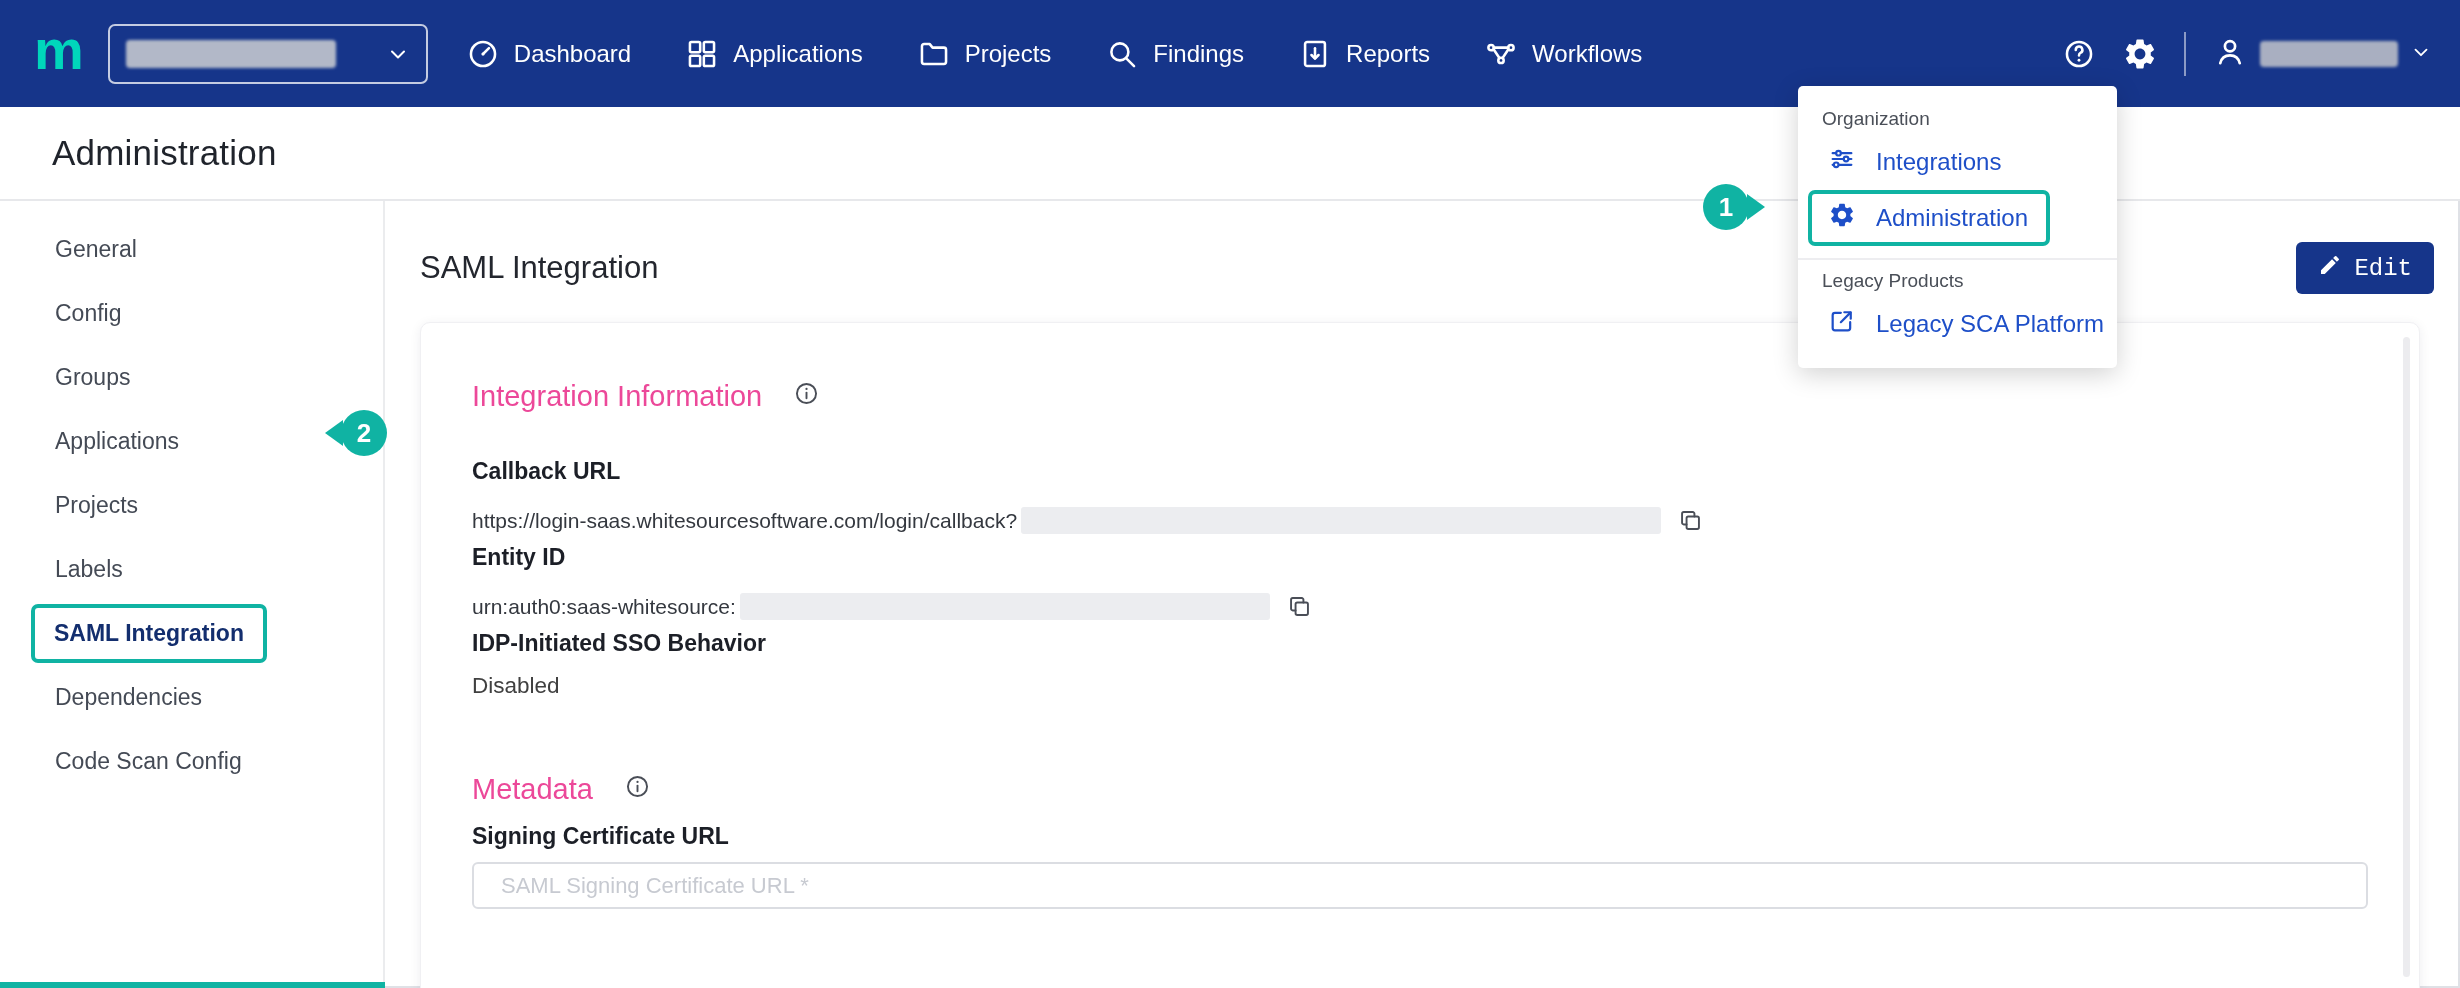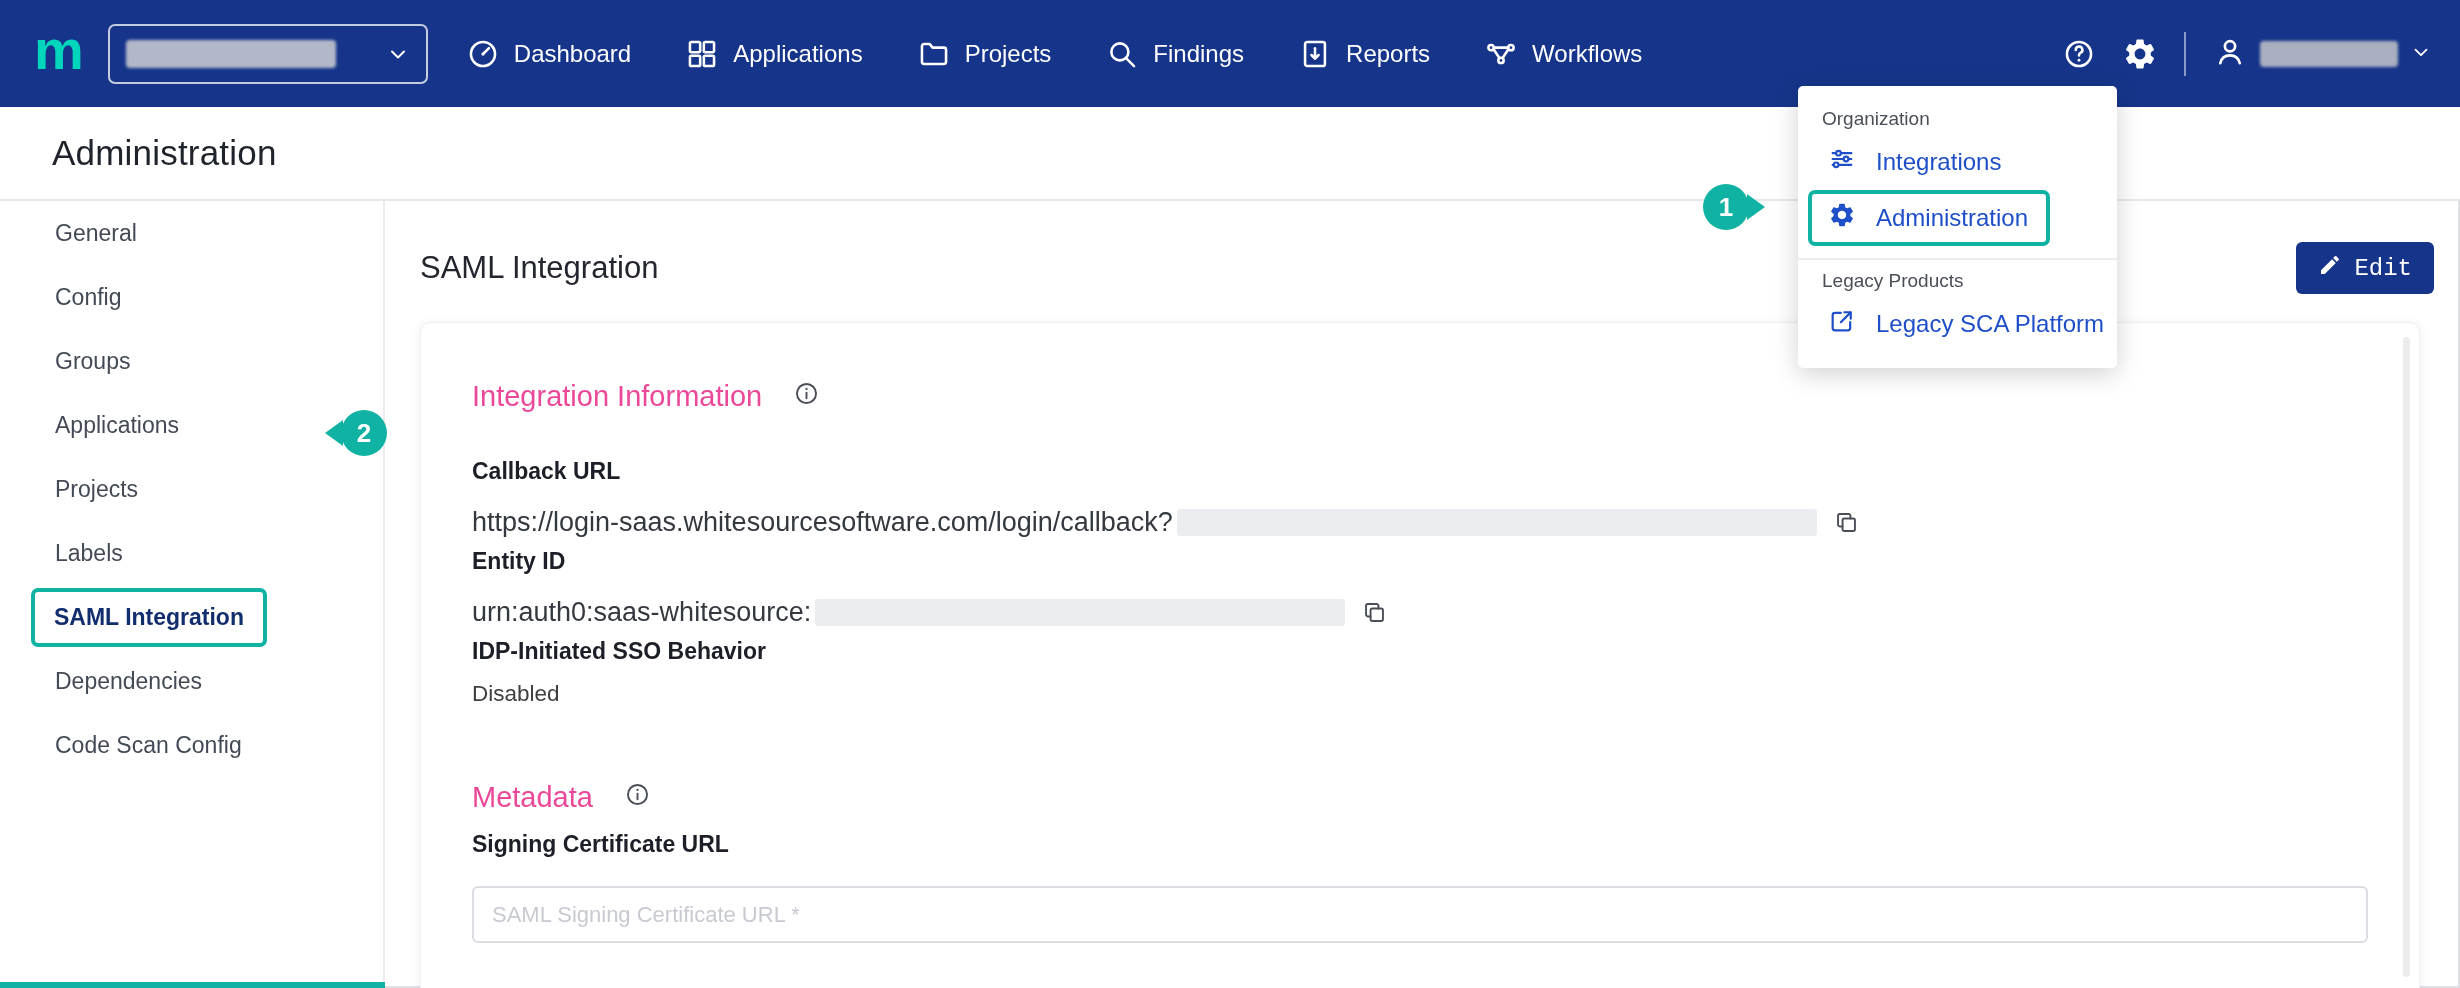--- a/index.html
+++ b/index.html
@@ -40,21 +40,21 @@
   
   .title-bar{
     position:absolute; top:107px; left:0; right:0; height:94px; background:#fff;
     border-bottom:2px solid #E7E8EB; display:flex; align-items:center; padding-left:52px;
   }
   .title-bar h1{ font-size:35px; font-weight:400; color:#1F232B; letter-spacing:.2px; }
 
   
   .sidebar{
     position:absolute; top:201px; left:0; bottom:0; width:385px; background:#fff;
-    border-right:2px solid #EBECEE; z-index:5;
+    border-right:2px solid #EBECEE; padding-top:16px; z-index:5;
   }
   .side-item{
     height:64px; display:flex; align-items:center; padding-left:55px;
     font-size:23px; color:#444A55; cursor:pointer;
   }
   .side-item.selected{ padding-left:31px; }
   .sel-box{
     border:4px solid #10B3A3; border-radius:7px; padding:12px 19px;
     font-weight:700; color:#132E6E; background:#fff;
   }
@@ -84,31 +84,31 @@
 
   .card{
     position:absolute; left:420px; top:322px; width:2000px; height:700px;
     background:#fff; border:1px solid #F0F0F3; border-radius:10px;
     box-shadow:0 2px 12px rgba(25,30,60,.07); z-index:3;
   }
   .card-inner{ padding:0 0 0 51px; }
   .sect-head{ display:flex; gap:31px; margin-top:57px; font-size:29px; font-weight:400; color:#ec4899; }
   .fld-label{ margin-top:44px; font-size:23px; font-weight:700; color:#1C1F27; }
   .fld-label.tight{ margin-top:10px; }
-  .val-row{ margin-top:22px; display:flex; align-items:center; font-size:27px; color:#34383F; }
+  .val-row{ margin-top:22px; display:flex; align-items:center; font-size:21px; color:#34383F; }
   .val-redact{ height:27px; background:#ECEDF0; border-radius:3px; margin-left:4px; }
   .cb-redact{ width:640px; }
   .ent-redact{ width:530px; }
   .copy{ margin-left:16px; color:#4A4E57; display:flex; cursor:pointer; }
   .plain-val{ margin-top:16px; font-size:22.5px; color:#404040; }
   .meta-head{ margin-top:74px; }
   .cert-label{ margin-top:16px; }
   .cert-input{
-    margin-top:28px; width:1896px; height:57px; border:2px solid #DBDDE2; border-radius:6px;
-    font-size:22px; font-family:inherit; color:#34383F; padding:0 18px; outline:none;
+    margin-top:12px; width:1896px; height:47px; border:2px solid #DBDDE2; border-radius:6px;
+    font-size:22px; font-family:inherit; color:#34383F; padding:0 27px; outline:none;
   }
   .cert-input::placeholder{ color:#C7CAD1; }
   .card-scrollbar{ position:absolute; right:9px; top:14px; width:7px; height:640px; background:#ECECEF; border-radius:4px; cursor:pointer; }
 
   
   .settings-menu{
     position:absolute; left:1798px; top:86px; width:319px; background:#fff;
     border-radius:5px; box-shadow:0 6px 26px rgba(0,0,0,.18); z-index:40;
     padding:12px 0 20px 0;
   }

